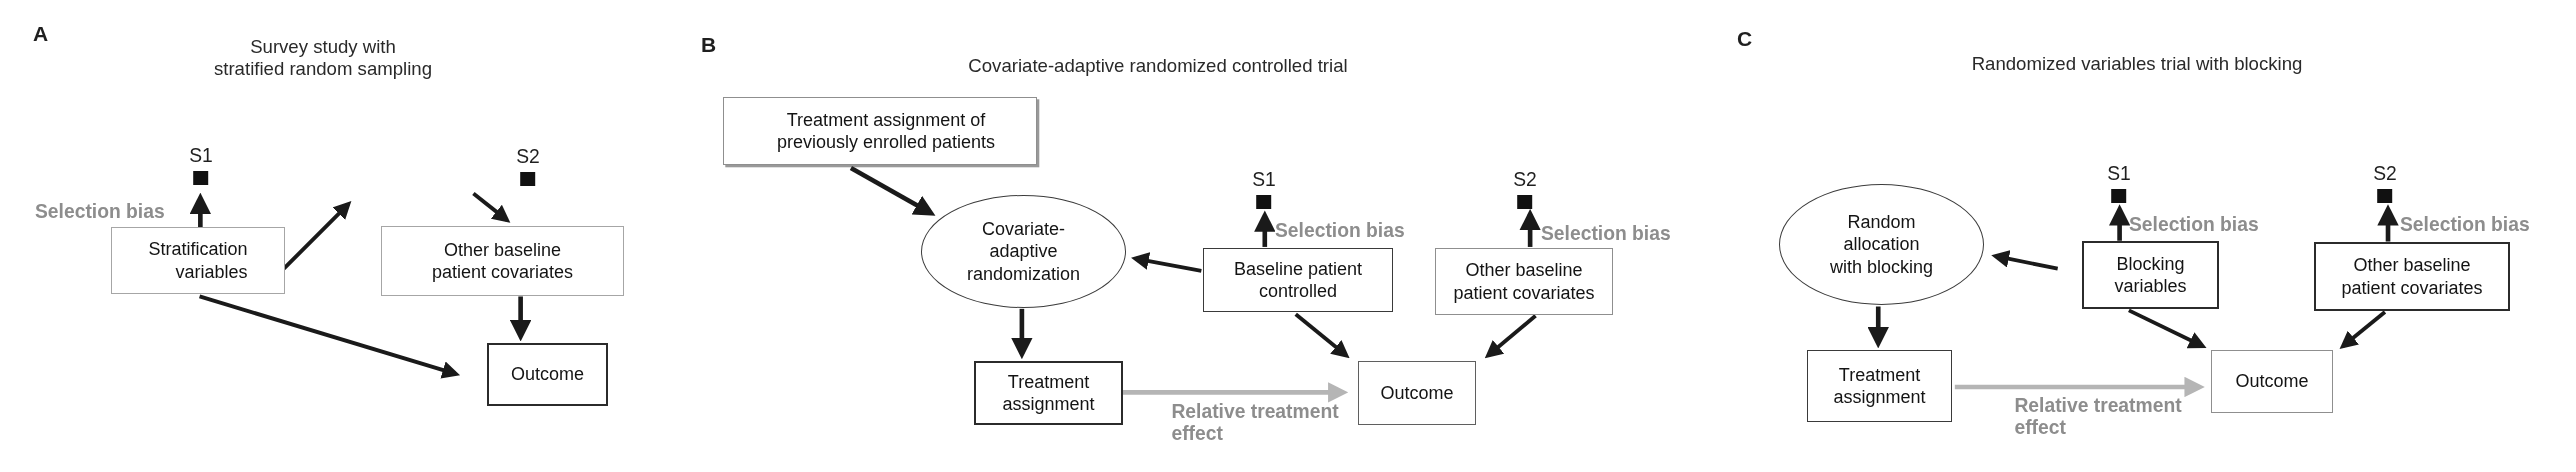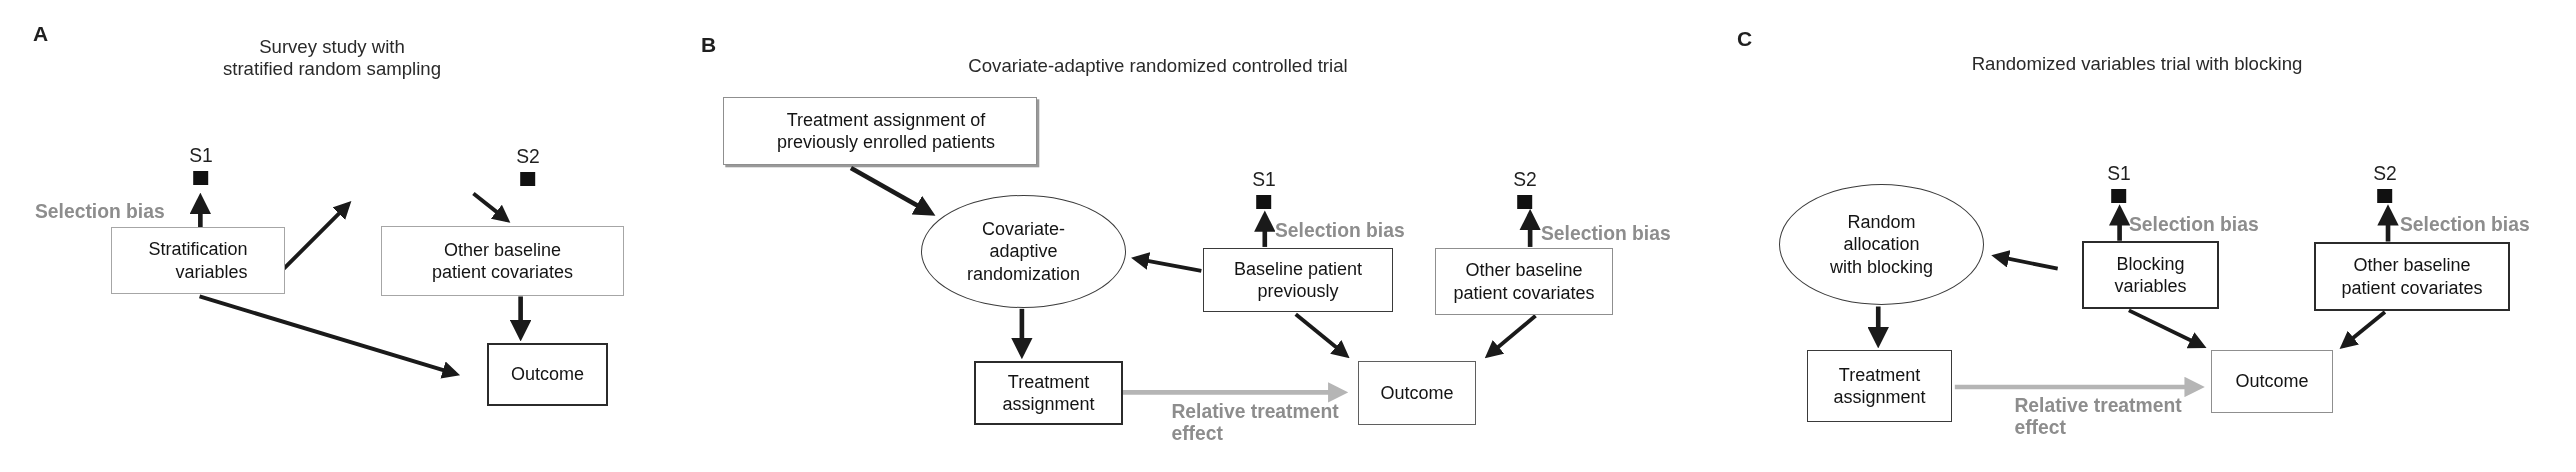--- a/index.html
+++ b/index.html
@@ -80,21 +80,21 @@
     <line x1="2660" y1="347" x2="2580" y2="331" stroke="#1a1a1a" stroke-width="5" marker-end="url(#headB)"></line>
     <line x1="2428" y1="396" x2="2428" y2="443" stroke="#1a1a1a" stroke-width="6" marker-end="url(#headB)"></line>
     <line x1="2740" y1="311" x2="2740" y2="271" stroke="#1a1a1a" stroke-width="6" marker-end="url(#headB)"></line>
     <line x1="3087" y1="312" x2="3087" y2="271" stroke="#1a1a1a" stroke-width="6" marker-end="url(#headB)"></line>
     <line x1="2752" y1="401" x2="2847" y2="447" stroke="#1a1a1a" stroke-width="5" marker-end="url(#headB)"></line>
     <line x1="3083" y1="403" x2="3029" y2="447" stroke="#1a1a1a" stroke-width="5" marker-end="url(#headB)"></line>
     <line x1="2527" y1="500" x2="2843" y2="500" stroke="#b5b5b5" stroke-width="6" marker-end="url(#headG)"></line>
   </svg>
 
   <div class="abs panel-letter" style="left:33px;top:21.7px;">A</div>
-  <div class="abs panel-title" style="left:332px;top:36px;">Survey study with
+  <div class="abs panel-title" style="left:323px;top:36px;">Survey study with
 stratified random sampling</div>
 
 
   <div class="abs s-marker" style="left:201px;top:145px;">
     <span class="s-label">S1</span>
     <span class="s-square"></span>
   </div>
   <div class="abs s-marker" style="left:528px;top:146px;">
     <span class="s-label">S2</span>
     <span class="s-square"></span>
@@ -124,21 +124,21 @@
   </div>
   <div class="abs s-marker" style="left:1525px;top:169px;">
     <span class="s-label">S2</span>
     <span class="s-square"></span>
   </div>
 
   <div class="abs gray-label" style="left:1275px;top:220px;">Selection bias</div>
   <div class="abs gray-label" style="left:1541px;top:223px;">Selection bias</div>
 
   <div class="abs node rect-darkthin" style="left:1203px;top:248px;width:190px;height:64px;">Baseline patient
-previously</div>
+controlled</div>
   <div class="abs node rect-midgray" style="left:1435px;top:248px;width:178px;height:67px;">Other baseline
 patient covariates</div>
 
   <div class="abs node rect-dark" style="left:950px;top:361px;width:149px;height:64px;">Treatment
 assignment</div>
   <div class="abs node rect-medium" style="left:1358px;top:361px;width:118px;height:64px;">Outcome</div>
 
   <div class="abs gray-label centered" style="left:1255px;top:401px;">Relative treatment
 effect</div>
 

